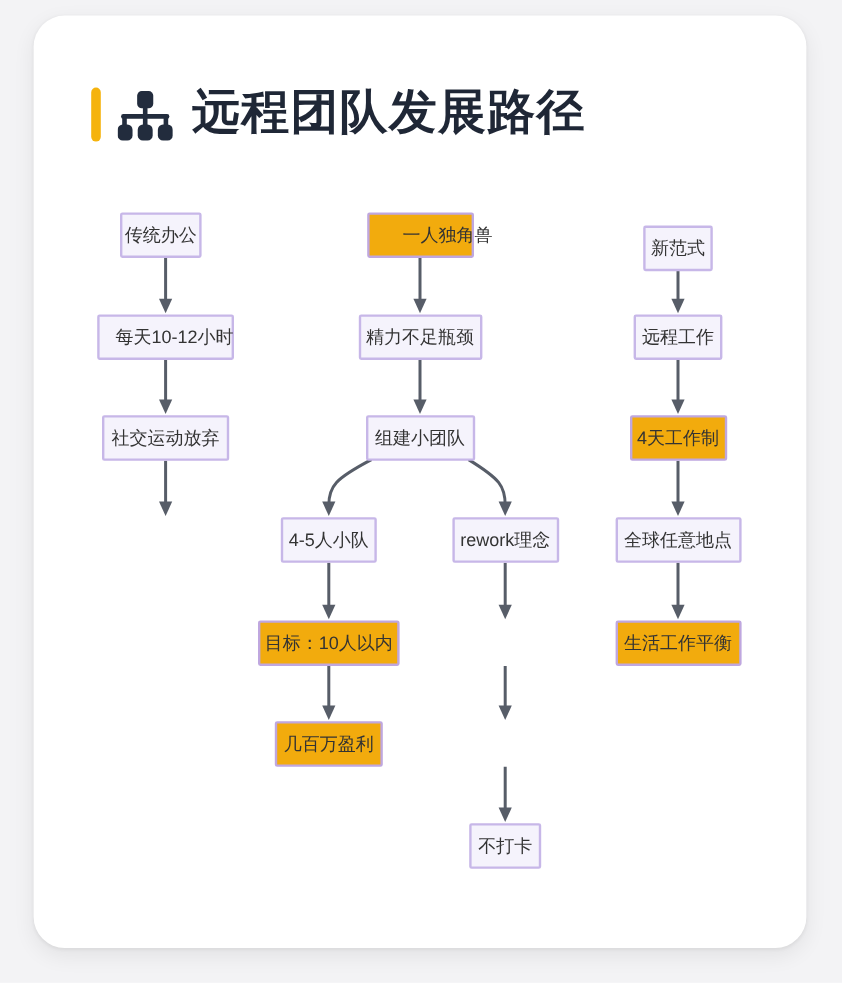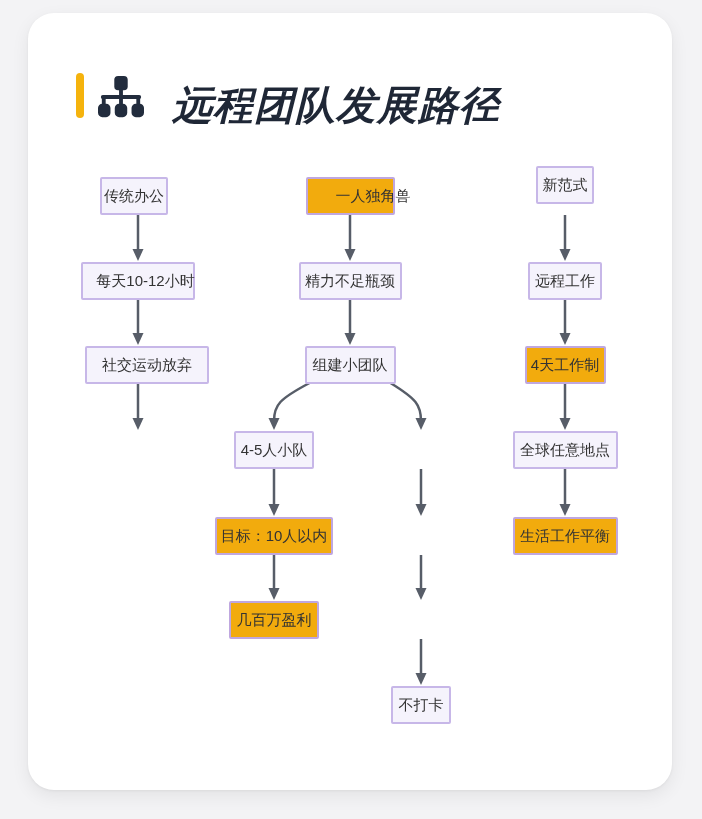--- a/index.html
+++ b/index.html
@@ -14,24 +14,24 @@
     position:absolute;left:28px;top:13px;width:644px;height:777px;
     background:#ffffff;border-radius:26px;
     box-shadow:0 6px 18px rgba(0,0,0,0.07), 0 1px 3px rgba(0,0,0,0.05);
   }
   .accent-bar{
     position:absolute;left:48px;top:60px;width:8px;height:45px;
     border-radius:4px;background:var(--accent,#F5B30D);
   }
   .header-icon{position:absolute;left:70px;top:62px;width:46px;height:44px;}
   .title{
-    position:absolute;left:132px;top:57px;margin:12px;
+    position:absolute;left:132px;top:57px;margin:0;
     font-family:"Liberation Serif","DejaVu Serif",serif;
     font-size:40px;line-height:48px;font-weight:700;
-    letter-spacing:1px;color:var(--title-color,#1F2736);white-space:nowrap;font-style:italic;
+    letter-spacing:1px;color:var(--title-color,#1F2736);white-space:nowrap;
   }
   #edges{position:absolute;left:0;top:0;width:702px;height:819px;pointer-events:none;}
   #diagram{position:absolute;left:0;top:0;width:702px;height:819px;}
   .node{
     position:absolute;box-sizing:border-box;height:38px;
     display:flex;align-items:center;justify-content:center;
     background:var(--node-fill,#F5F3FC);
     border:2px solid var(--node-border,#C7B7E8);
     border-radius:2px;
     color:var(--node-text,#333333);
@@ -95,27 +95,28 @@
       <path d="M 565 300 L 565 336" fill="none" stroke="#575D68" stroke-width="2.5"></path>
       <path d="M 565 345 L 559.5 333 L 570.5 333 Z" fill="#575D68"></path>
       <path d="M 565 384 L 565 421" fill="none" stroke="#575D68" stroke-width="2.5"></path>
       <path d="M 565 430 L 559.5 418 L 570.5 418 Z" fill="#575D68"></path>
       <path d="M 565 469 L 565 507" fill="none" stroke="#575D68" stroke-width="2.5"></path>
       <path d="M 565 516 L 559.5 504 L 570.5 504 Z" fill="#575D68"></path>
     </svg>
   <div id="diagram">
       <div class="node" style="left: 100px; top: 177px; width: 68px;">传统办公</div>
       <div class="node" style="left: 81px; top: 262px; width: 114px; padding-left: 15px;">每天10-12小时</div>
-      <div class="node" style="left: 85px; top: 346px; width: 124px;">社交运动放弃</div>
+      <div class="node" style="left: 85px; top: 346px; width: 106px;">社交运动放弃</div>
       <div class="node highlight" style="left: 305.5px; top: 177px; width: 89px; padding-left: 46px;">一人独角兽</div>
       <div class="node" style="left: 298.5px; top: 262px; width: 103px;">精力不足瓶颈</div>
       <div class="node" style="left: 304.5px; top: 346px; width: 91px;">组建小团队</div>
       <div class="node" style="left: 234px; top: 431px; width: 80px;">4-5人小队</div>
       <div class="node highlight" style="left: 215px; top: 517px; width: 118px;">目标：10人以内</div>
       <div class="node highlight" style="left: 229px; top: 601px; width: 90px;">几百万盈利</div>
+      <div class="node" style="left: 376.5px; top: 431px; width: 89px;">rework理念</div>
       <div class="node" style="left: 391px; top: 686px; width: 60px;">不打卡</div>
-      <div class="node" style="left: 536px; top: 166px; width: 58px;">新范式</div>
+      <div class="node" style="left: 536px; top: 188px; width: 58px;">新范式</div>
       <div class="node" style="left: 528px; top: 262px; width: 74px;">远程工作</div>
       <div class="node highlight" style="left: 524.5px; top: 346px; width: 81px; text-align: center;">4天工作制</div>
       <div class="node highlight" style="left: 512.5px; top: 517px; width: 105px;">生活工作平衡</div>
       <div class="node" style="left: 512.5px; top: 431px; width: 105px;">全球任意地点</div>
     </div>
 </div>
 
 </body></html>

